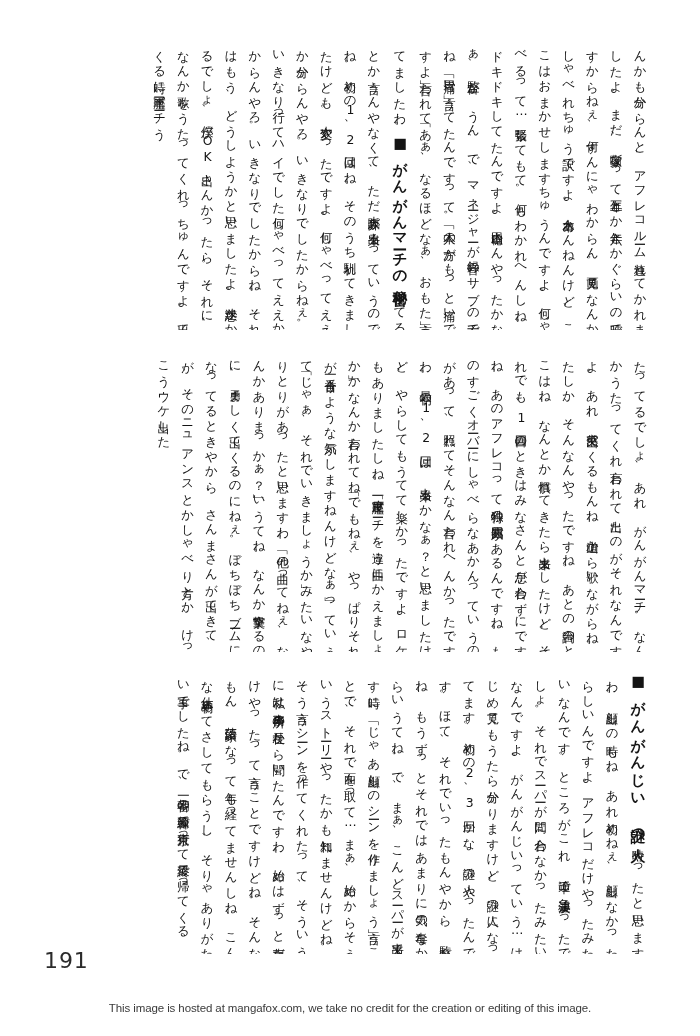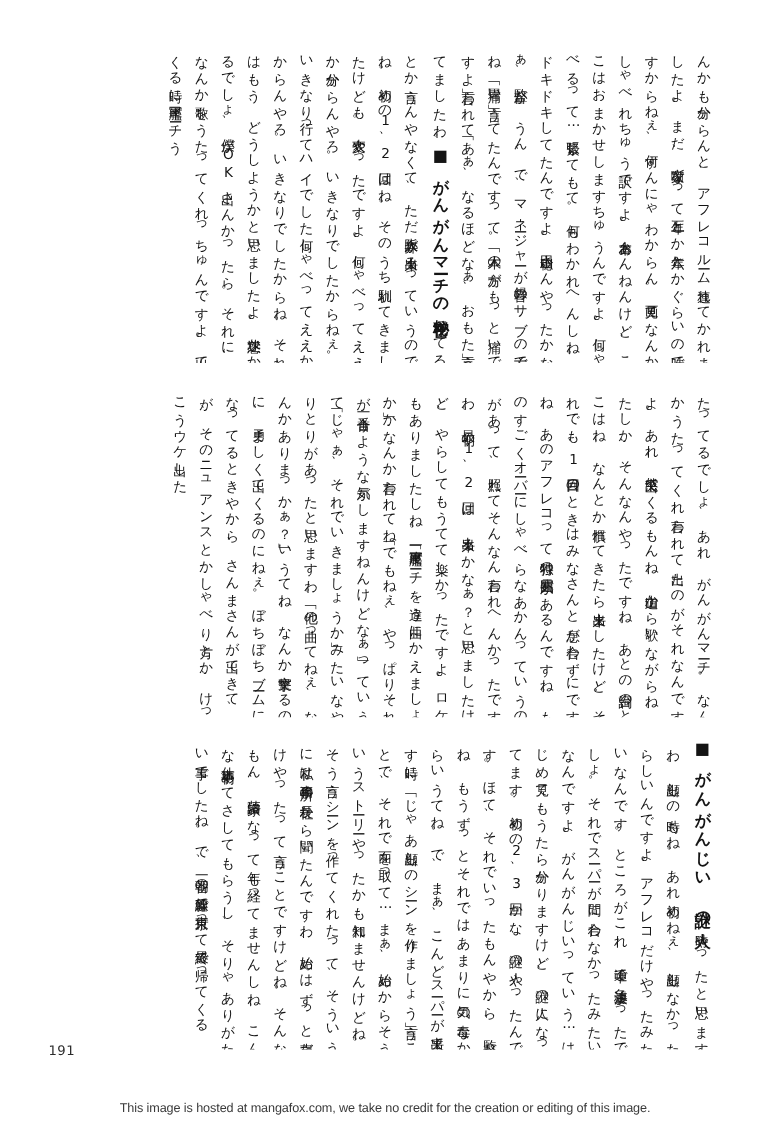--- a/index.html
+++ b/index.html
@@ -75,21 +75,21 @@
     font-size: 14.6px;
     letter-spacing: 0.04em;
   }
 
   
   #folio {
     position: absolute;
     left: 44px;
     top: 948px;
     font-family: "DejaVu Sans", "Liberation Sans", sans-serif;
-    font-size: 12px;
+    font-size: 22px;
     letter-spacing: 0.04em;
     color: #2b2b2b;
   }
 
   
   #footer {
     position: absolute;
     left: 0;
     top: 980px;
     width: 700px;

